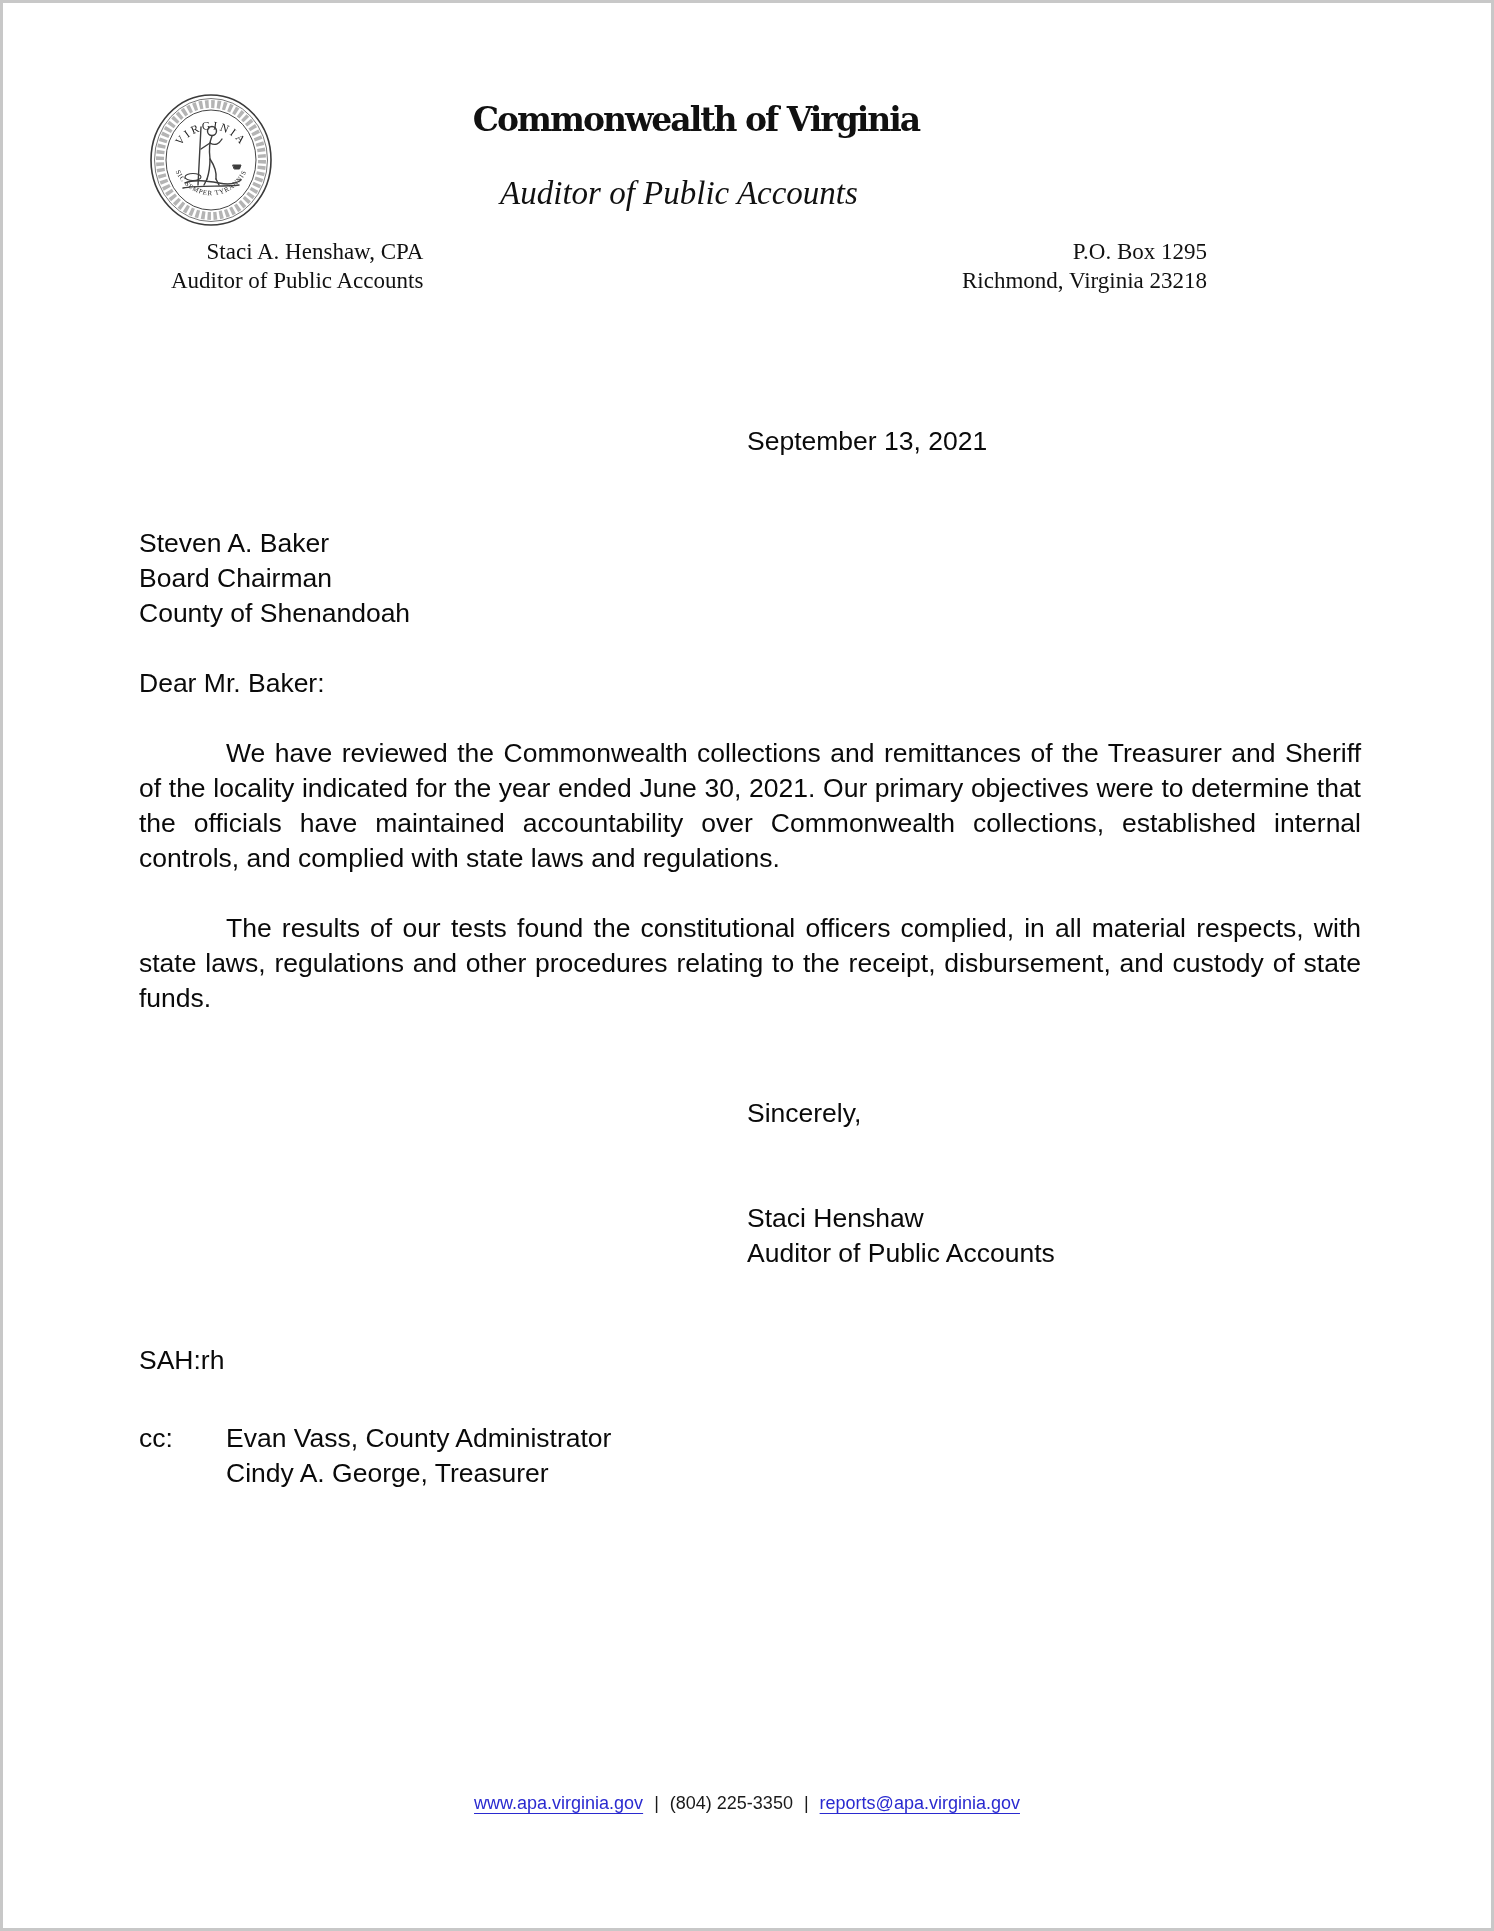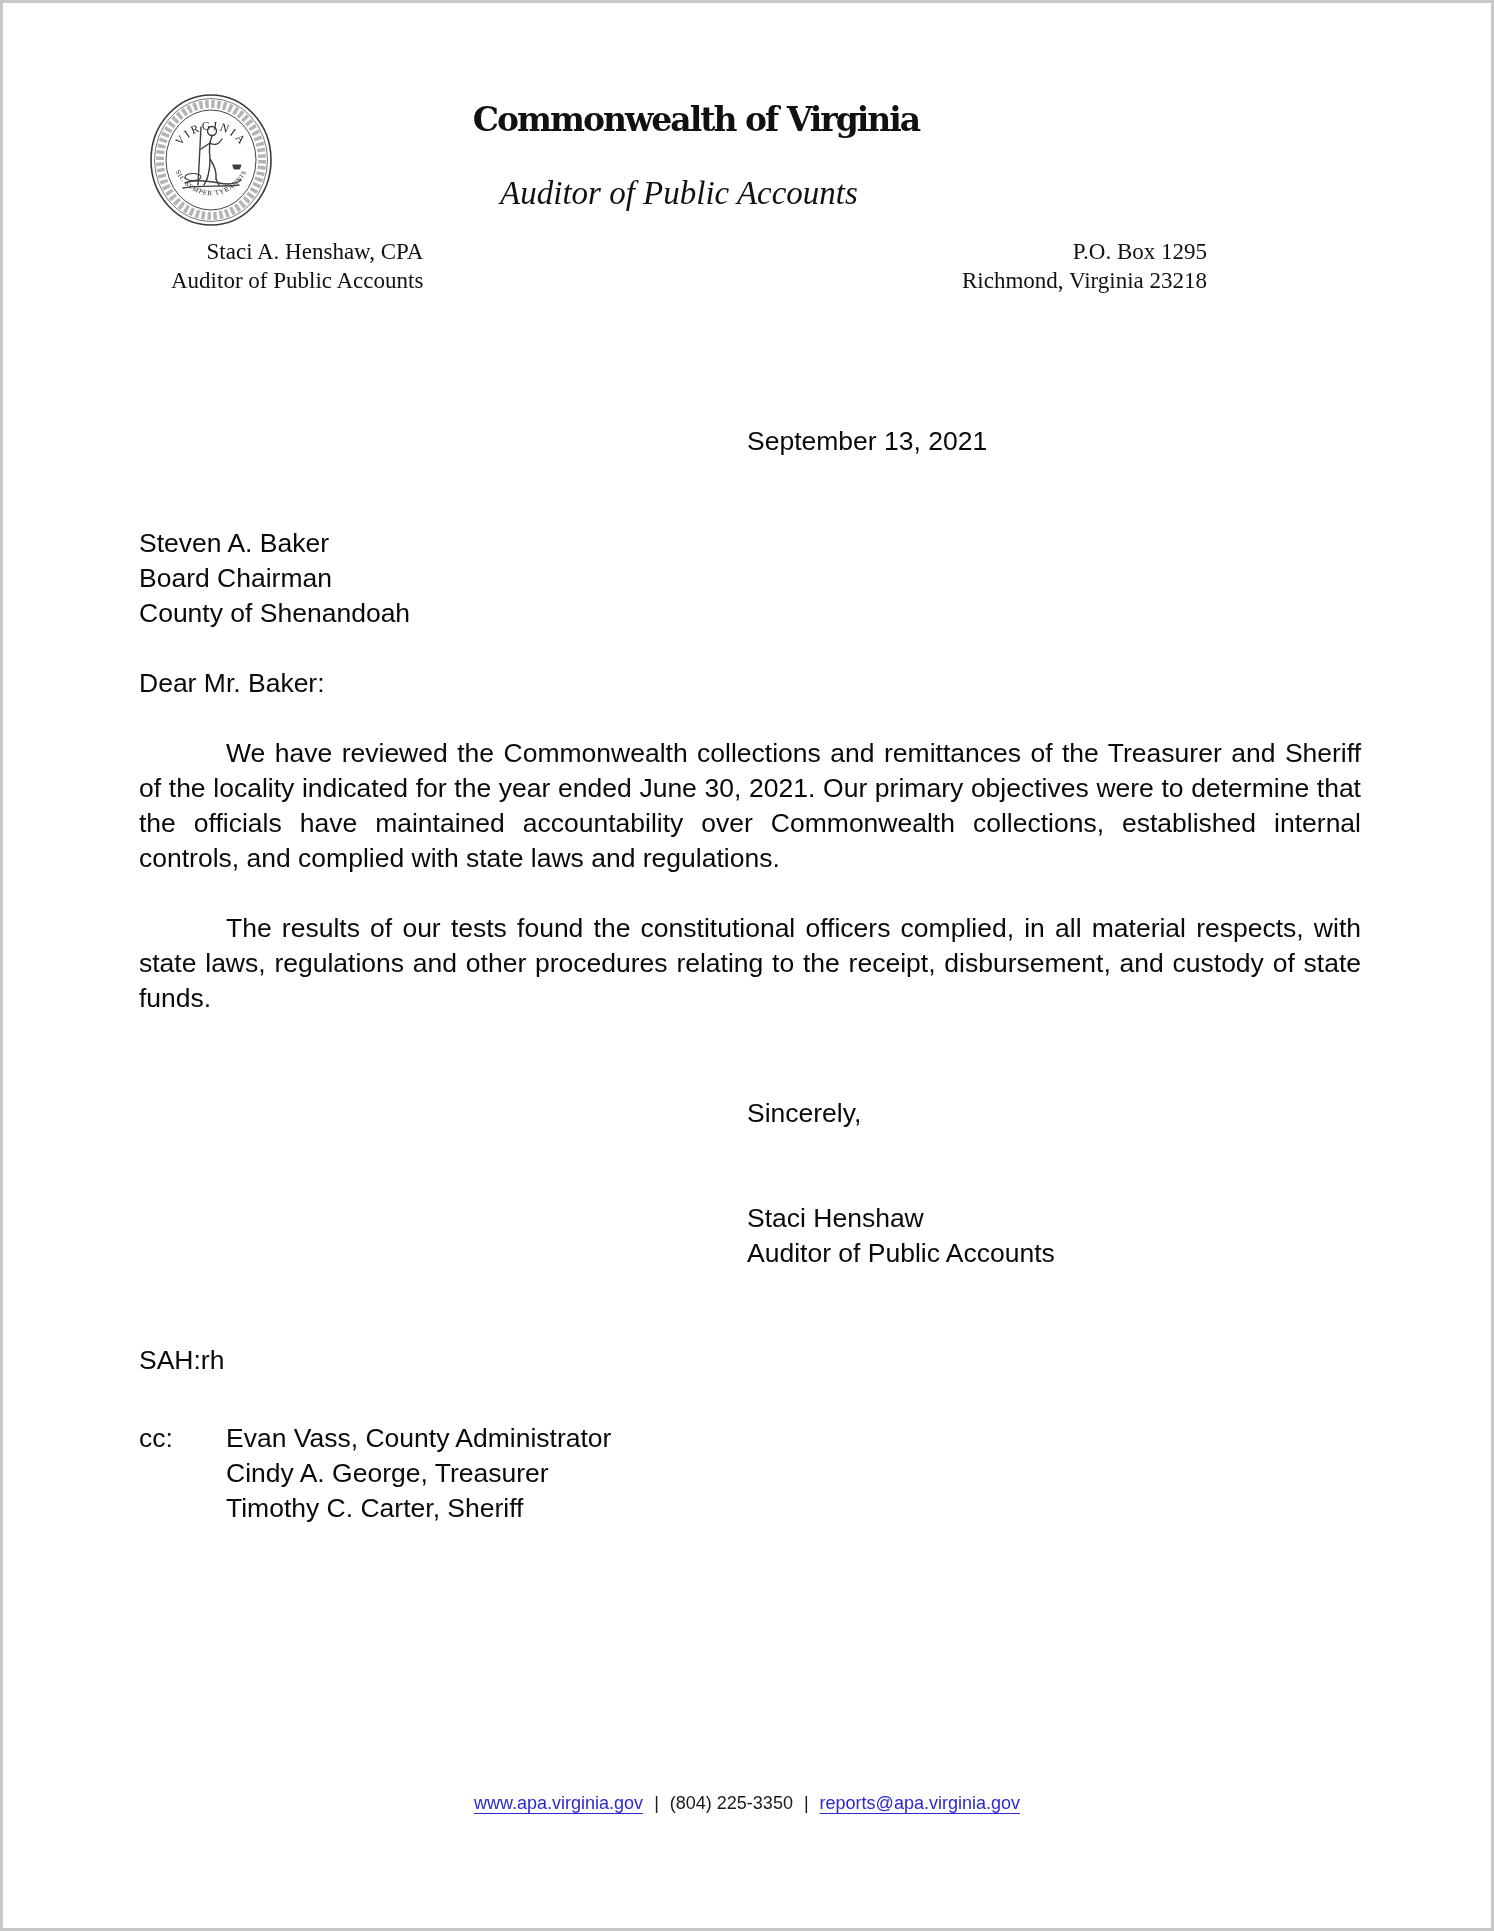--- a/index.html
+++ b/index.html
@@ -170,21 +170,20 @@
     <div>Auditor of Public Accounts</div>
   </div>
 
   <div class="blk initials">SAH:rh</div>
 
   <div class="blk cc-block">
     <div class="cc-label">cc:</div>
     <div class="cc-list">
       <div>Evan Vass, County Administrator</div>
       <div>Cindy A. George, Treasurer</div>
-      <div>Timothy C. Carter, Sheriff</div>
     </div>
   </div>
 
   <div class="footer">
     <a style="color: rgb(42, 42, 208);">www.apa.virginia.gov</a><span class="sep">|</span><span>(804) 225-3350</span><span class="sep">|</span><a style="color: rgb(42, 42, 208);">reports@apa.virginia.gov</a>
   </div>
 
 </div>
 
 </body></html>

